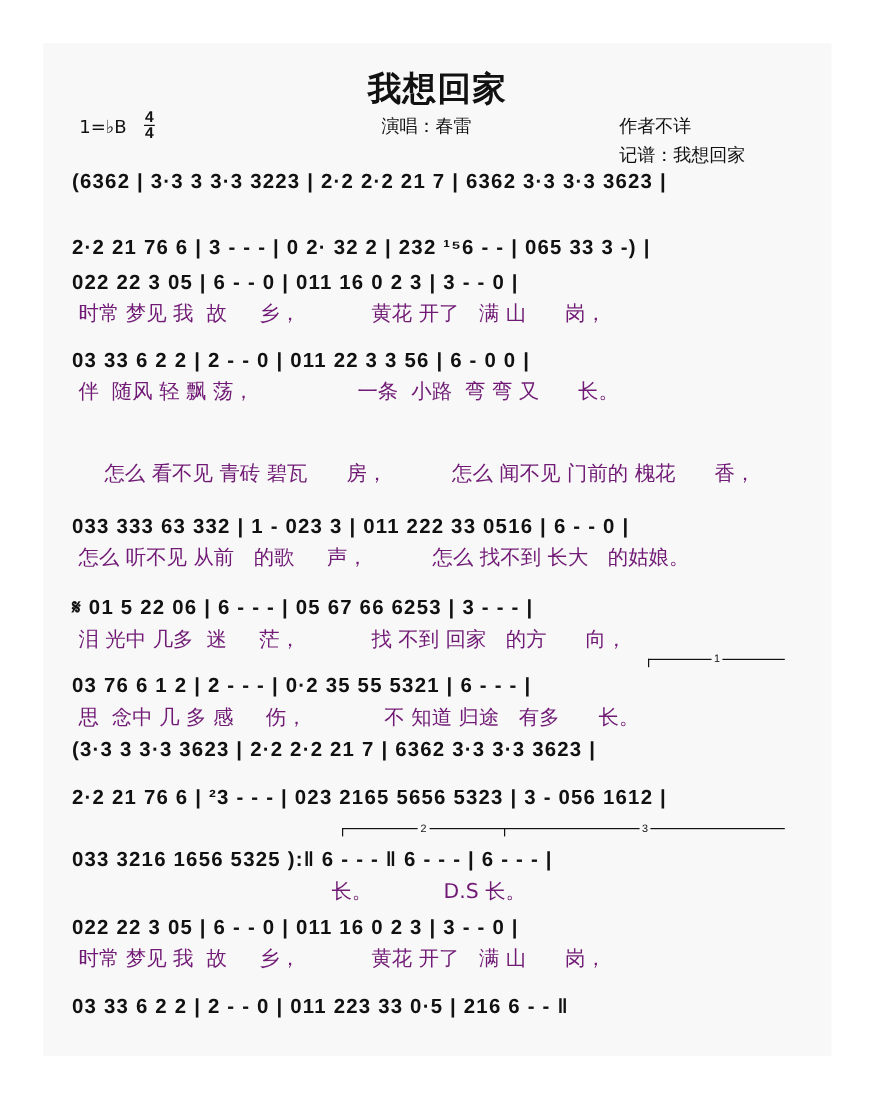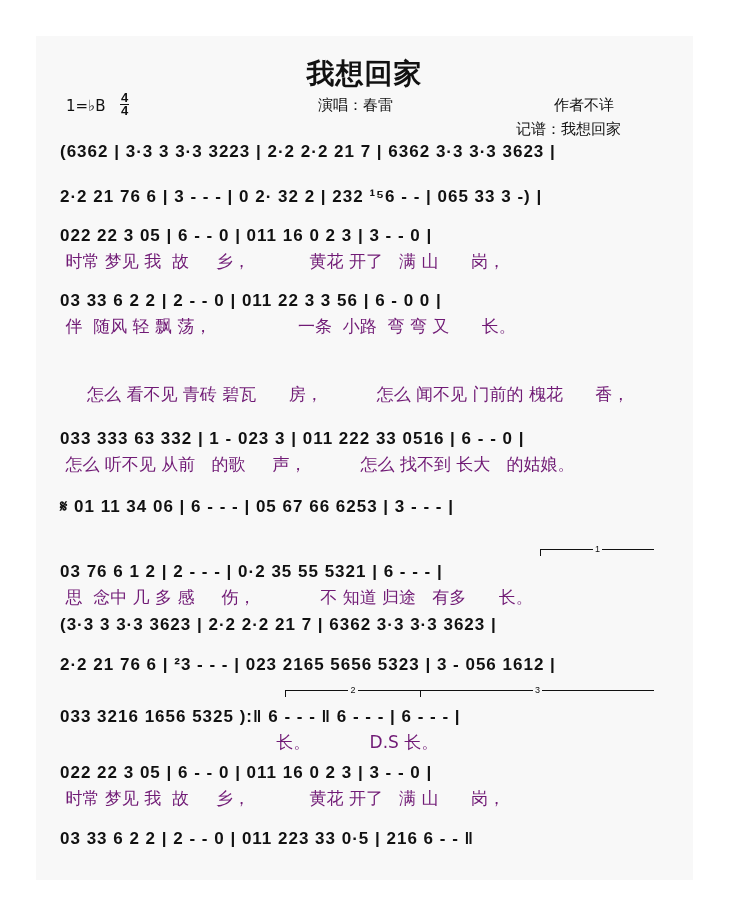--- a/index.html
+++ b/index.html
@@ -6,21 +6,21 @@
   body { width: 729px; height: 917px; position: relative; overflow: hidden;
          font-family: "Liberation Sans", "DejaVu Sans", sans-serif; color: #111; }
   .page { position: absolute; left: 36px; top: 36px; width: 657px; height: 844px; background: #f8f8f8; }
   .title { position: absolute; left: 0; width: 729px; top: 55px; text-align: center;
            font-size: 28px; font-weight: bold; font-family: Liberation Mono, monospace; letter-spacing: 1px; }
   .meta { position: absolute; font-size: 15px; font-family: "DejaVu Sans", sans-serif; text-align: right; }
   .key { left: 66px; top: 97px; font-size: 15px; }
   .timesig { position: absolute; left: 120px; top: 92px; font-size: 13px; font-weight: bold; line-height: 12px; text-align: center; }
   .timesig .line { border-top: 1px solid #111; width: 9px; margin: 0 auto; }
   .singer { left: 318px; top: 96px; }
-  .author { left: 516px; top: 96px; margin-left: 38px; }
+  .author { left: 516px; top: 96px; }
   .transcriber { left: 516px; top: 120px; }
 
   .row { position: absolute; left: 60px; width: 600px; height: 24px; text-align: center; }
   .notes { position: absolute; left: 0; top: 0; white-space: nowrap; font-weight: bold; font-size: 17px; letter-spacing: 1px; }
   .lyrics { position: absolute; left: 0; top: 24px; white-space: pre; font-size: 17px; color: #701a75; font-family: "DejaVu Sans", sans-serif; }
   .volta { position: absolute; border-top: 1px solid #111; border-left: 1px solid #111; height: 6px; font-size: 9px; text-align: center; line-height: 0; }
   .volta span { background: #f8f8f8; padding: 0 2px; position: relative; top: -1px; }
 </style>
 </head>
 <body>
@@ -35,41 +35,42 @@
   <div>4</div>
 </div>
 <div class="meta singer">演唱：春雷</div>
 <div class="meta author">作者不详</div>
 <div class="meta transcriber">记谱：我想回家</div>
 
 <div class="row" style="top:142px">
   <div class="notes">(6362 | 3·3 3 3·3 3223 | 2·2 2·2 21 7 | 6362 3·3 3·3 3623 |</div>
   <div class="lyrics"></div>
 </div>
-<div class="row" style="top:187px">
+<div class="row" style="top:197px">
   <div class="notes">2·2 21 76 6 | 3 - - - | 0 2· 32 2 | 232 ¹⁵6 - - | 065 33 3 -) |</div>
   <div class="lyrics"></div>
 </div>
 <div class="row" style="top:226px">
   <div class="notes">022 22 3 05 | 6 - - 0 | 011 16 0 2 3 | 3 - - 0 |</div>
   <div class="lyrics"> 时常 梦见 我  故     乡，           黄花 开了   满 山      岗，</div>
 </div>
 <div class="row" style="top:291px">
   <div class="notes">03 33 6 2 2 | 2 - - 0 | 011 22 3 3 56 | 6 - 0 0 |</div>
   <div class="lyrics"> 伴  随风 轻 飘 荡，                一条  小路  弯 弯 又      长。</div>
 </div>
 <div class="row" style="top:359px">
   <div class="lyrics">     怎么 看不见 青砖 碧瓦      房，          怎么 闻不见 门前的 槐花      香，</div>
 </div>
 <div class="row" style="top:429px">
   <div class="notes">033 333 63 332 | 1 - 023 3 | 011 222 33 0516 | 6 - - 0 |</div>
   <div class="lyrics"> 怎么 听不见 从前   的歌     声，          怎么 找不到 长大   的姑娘。</div>
 </div>
 <div class="row" style="top:497px">
-  <div class="notes">𝄋 01 11 34 06 | 6 - - - | 05 67 66 6253 | 3 - - - |</div>
+  <div class="notes">𝄋 01 5 22 06 | 6 - - - | 05 67 66 6253 | 3 - - - |</div>
+  <div class="lyrics"> 泪 光中 几多  迷     茫，           找 不到 回家   的方      向，</div>
 </div>
 <div class="row" style="top:562px">
   <div class="notes">03 76 6 1 2 | 2 - - - | 0·2 35 55 5321 | 6 - - - |</div>
   <div class="lyrics"> 思  念中 几 多 感     伤，            不 知道 归途   有多      长。</div>
 </div>
 <div class="volta" style="left:540px; top:549px; width:113px"><span>1</span></div>
 
 <div class="row" style="top:615px">
   <div class="notes">(3·3 3 3·3 3623 | 2·2 2·2 21 7 | 6362 3·3 3·3 3623 |</div>
   <div class="lyrics"></div>

